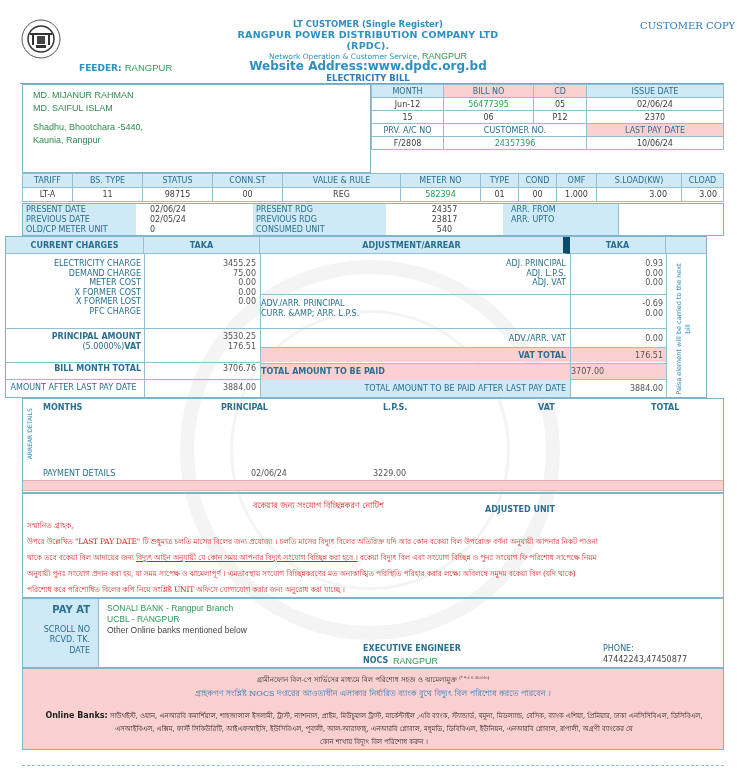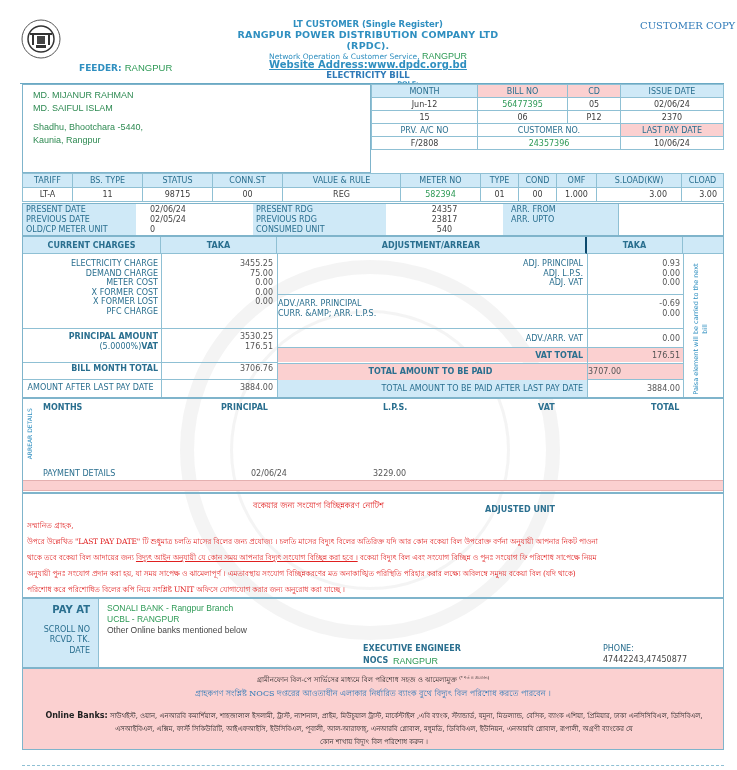--- a/index.html
+++ b/index.html
@@ -8,21 +8,21 @@
 
   .hdr { position: absolute; left: 0; top: 0; width: 737px; height: 84px; }
   .logo { position: absolute; left: 21px; top: 19px; width: 40px; height: 40px; }
   .feeder { position: absolute; left: 79px; top: 62px; font-size: 9px; font-weight: bold; color: #2f8fc0; }
   .feeder .v { font-weight: normal; color: #2e9a56; font-family: "Liberation Sans", sans-serif; font-size: 9.5px; }
   .hcenter { position: absolute; left: 218px; top: 19px; width: 300px; text-align: center; color: #2f8fc0; }
   .hcenter .l1 { font-size: 8.5px; font-weight: bold; }
   .hcenter .l2 { font-size: 9.5px; font-weight: bold; letter-spacing: 0.2px; }
   .hcenter .l3 { font-size: 7.5px; }
   .hcenter .l3 .green { color: #2e9a56; font-family: "Liberation Sans", sans-serif; font-size: 9px; }
-  .hcenter .l4 { font-size: 10px; font-weight: bold; margin-top: -2px; text-decoration: underline; }
+  .hcenter .l4 { font-size: 12px; font-weight: bold; margin-top: -2px; }
   .hcenter .l5 { font-size: 8.5px; font-weight: bold; color: #2f7ab8; }
   .hcenter .l6 { font-size: 6.5px; font-weight: bold; margin-left: 80px; }
   .copy { position: absolute; left: 640px; top: 20px; font-family: "DejaVu Serif", serif; font-size: 10px; color: #2f7ab8; }
   .hline { position: absolute; left: 20px; top: 83px; width: 704px; height: 1px; background: #6aa9c4; }
 
   .box { position: absolute; border: 1px solid #7fb4cb; }
   .green { color: #2e9a56; }
   .blue-bg { background: #cfe9f7; }
   .pink-bg { background: #fbd0d0; }
   table { border-collapse: collapse; }
@@ -37,21 +37,21 @@
   .meta table { width: 353px; }
   .meta td { height: 13px; }
 
   .tariff { position: absolute; left: 22px; top: 173px; width: 702px; }
   .tariff table { width: 702px; }
   .tariff td { height: 14px; }
 
   .rdg { left: 22px; top: 203px; width: 702px; height: 33px; }
   .rdg .c { position: absolute; top: 0; height: 31px; font-size: 8px; line-height: 10px; padding: 1px 3px; }
 
-  .charges { left: 22px; top: 236px; width: 702px; height: 162px; padding-left: 44px; }
+  .charges { left: 5px; top: 236px; width: 702px; height: 162px; padding-left: 44px; }
   .cell { position: absolute; font-size: 8px; line-height: 9.5px; text-align: right; }
 
   .arrear { left: 22px; top: 398px; width: 702px; height: 95px; }
   .notice { left: 22px; top: 493px; width: 702px; height: 105px; }
   .notice .bn { font-family: "DejaVu Serif", serif; color: #e02020; font-size: 7.5px; line-height: 16px; position: absolute; }
   .payat { left: 22px; top: 598px; width: 702px; height: 70px; }
   .online { left: 22px; top: 668px; width: 702px; height: 82px; background: #fbd0d0; }
   .dash { position: absolute; left: 22px; top: 765px; width: 702px; border-top: 1px dashed #8fc0d4; }
   .watermark { position: absolute; left: 180px; top: 260px; width: 380px; height: 380px; border: 14px solid rgba(120,120,120,0.08); border-radius: 50%; pointer-events: none; }
   .watermark2 { position: absolute; left: 230px; top: 310px; width: 280px; height: 280px; border: 3px solid rgba(120,120,120,0.08); border-radius: 50%; pointer-events: none; }
@@ -95,21 +95,21 @@
   <div style="top:5px">MD. MIJANUR RAHMAN</div>
   <div style="top:18px">MD. SAIFUL ISLAM</div>
   <div style="top:37px">Shadhu, Bhootchara -5440,</div>
   <div style="top:50px">Kaunia, Rangpur</div>
 </div>
 
 <div class="meta">
   <table>
     <tbody>
         <tr>
-      <td class="h" style="width:106px">MONTH</td>
+      <td class="h" style="width:72px">MONTH</td>
       <td class="hp" style="width:90px">BILL NO</td>
       <td class="hp" style="width:53px">CD</td>
       <td class="h">ISSUE DATE</td>
     </tr>
     <tr>
       <td>Jun-12</td>
       <td class="green" style="color:#2e9a56">56477395</td>
       <td>05</td>
       <td>02/06/24</td>
     </tr>
@@ -191,21 +191,21 @@
     <div>ARR. FROM</div>
     <div>ARR. UPTO</div>
   </div>
   <div class="c" style="left:595px;width:105px;border-left:1px solid #8fc0d4"></div>
 </div>
 
 <div class="box charges">
 
   <div class="cell blue-bg" style="left:0;top:0;width:138px;height:17px;font-weight:bold;text-align:center;line-height:17px;border-right:1px solid #8fc0d4;border-bottom:1px solid #8fc0d4">CURRENT CHARGES</div>
   <div class="cell blue-bg" style="left:138px;top:0;width:116px;height:17px;font-weight:bold;text-align:center;line-height:17px;border-right:1px solid #8fc0d4;border-bottom:1px solid #8fc0d4">TAKA</div>
-  <div class="cell blue-bg" style="left:254px;top:0;width:310px;height:17px;font-weight:bold;text-align:center;line-height:17px;border-right:2px solid #0c4a6e;border-bottom:1px solid #8fc0d4">ADJUSTMENT/ARREAR</div>
+  <div class="cell blue-bg" style="left:254px;top:0;width:310px;height:17px;font-weight:bold;text-align:center;line-height:17px;border-right:7px solid #0c4a6e;border-bottom:1px solid #8fc0d4">ADJUSTMENT/ARREAR</div>
   <div class="cell blue-bg" style="left:564px;top:0;width:96px;height:17px;font-weight:bold;text-align:center;line-height:17px;border-right:1px solid #8fc0d4;border-bottom:1px solid #8fc0d4">TAKA</div>
   <div class="cell blue-bg" style="left:660px;top:0;width:40px;height:17px;border-bottom:1px solid #8fc0d4"></div>
 
   <div class="cell" style="left:0;top:22px;width:135px;text-align:right">
     <div>ELECTRICITY CHARGE</div>
     <div>DEMAND CHARGE</div>
     <div>METER COST</div>
     <div>X FORMER COST</div>
     <div>X FORMER LOST</div>
     <div>PFC CHARGE</div>
@@ -255,21 +255,21 @@
   </div>
   <div class="cell" style="left:565px;top:62px;width:92px;text-align:right;color:#555">
     <div>-0.69</div>
     <div>0.00</div>
   </div>
   <div style="position:absolute;left:254px;top:91px;width:406px;height:1px;background:#8fc0d4"></div>
   <div class="cell" style="left:255px;top:97px;width:305px;text-align:right">ADV./ARR. VAT</div>
   <div class="cell" style="left:565px;top:97px;width:92px;text-align:right;color:#555">0.00</div>
   <div class="cell pink-bg" style="left:255px;top:110px;width:309px;height:15px;text-align:right;font-weight:bold;line-height:15px;padding-right:4px;border-top:1px solid #8fc0d4">VAT TOTAL</div>
   <div class="cell pink-bg" style="left:565px;top:110px;width:95px;height:15px;text-align:right;line-height:15px;padding-right:3px;color:#555;border-top:1px solid #8fc0d4">176.51</div>
-  <div class="cell pink-bg" style="left:255px;top:126px;width:309px;height:21px;text-align:center;font-weight:bold;line-height:16px;padding-right:4px;border-top:1px solid #8fc0d4">TOTAL AMOUNT TO BE PAID</div>
+  <div class="cell pink-bg" style="left:255px;top:126px;width:309px;height:21px;text-align:left;font-weight:bold;line-height:16px;padding-right:4px;border-top:1px solid #8fc0d4">TOTAL AMOUNT TO BE PAID</div>
   <div class="cell pink-bg" style="left:565px;top:126px;width:95px;height:16px;text-align:left;line-height:16px;padding-right:3px;color:#555;border-top:1px solid #8fc0d4">3707.00</div>
   <div class="cell blue-bg" style="left:255px;top:143px;width:309px;height:17px;text-align:right;line-height:17px;padding-right:4px">TOTAL AMOUNT TO BE PAID AFTER LAST PAY DATE</div>
   <div class="cell" style="left:565px;top:143px;width:95px;height:17px;text-align:right;line-height:17px;padding-right:3px;color:#555">3884.00</div>
 
   <div class="cell" style="left:654px;top:82px;width:140px;height:20px;transform:rotate(-90deg);transform-origin:center;font-size:6.5px;line-height:9px;color:#2f8fc0;text-align:center;margin-left:-45px">Paisa element will be carried to the next bill</div>
 </div>
 
 <div class="box arrear">
   <div class="cell" style="left:-28px;top:30px;width:70px;transform:rotate(-90deg);font-size:6px;color:#2f8fc0;text-align:center">ARREAR DETAILS</div>
   <div class="cell" style="left:20px;top:4px;font-weight:bold">MONTHS</div>

